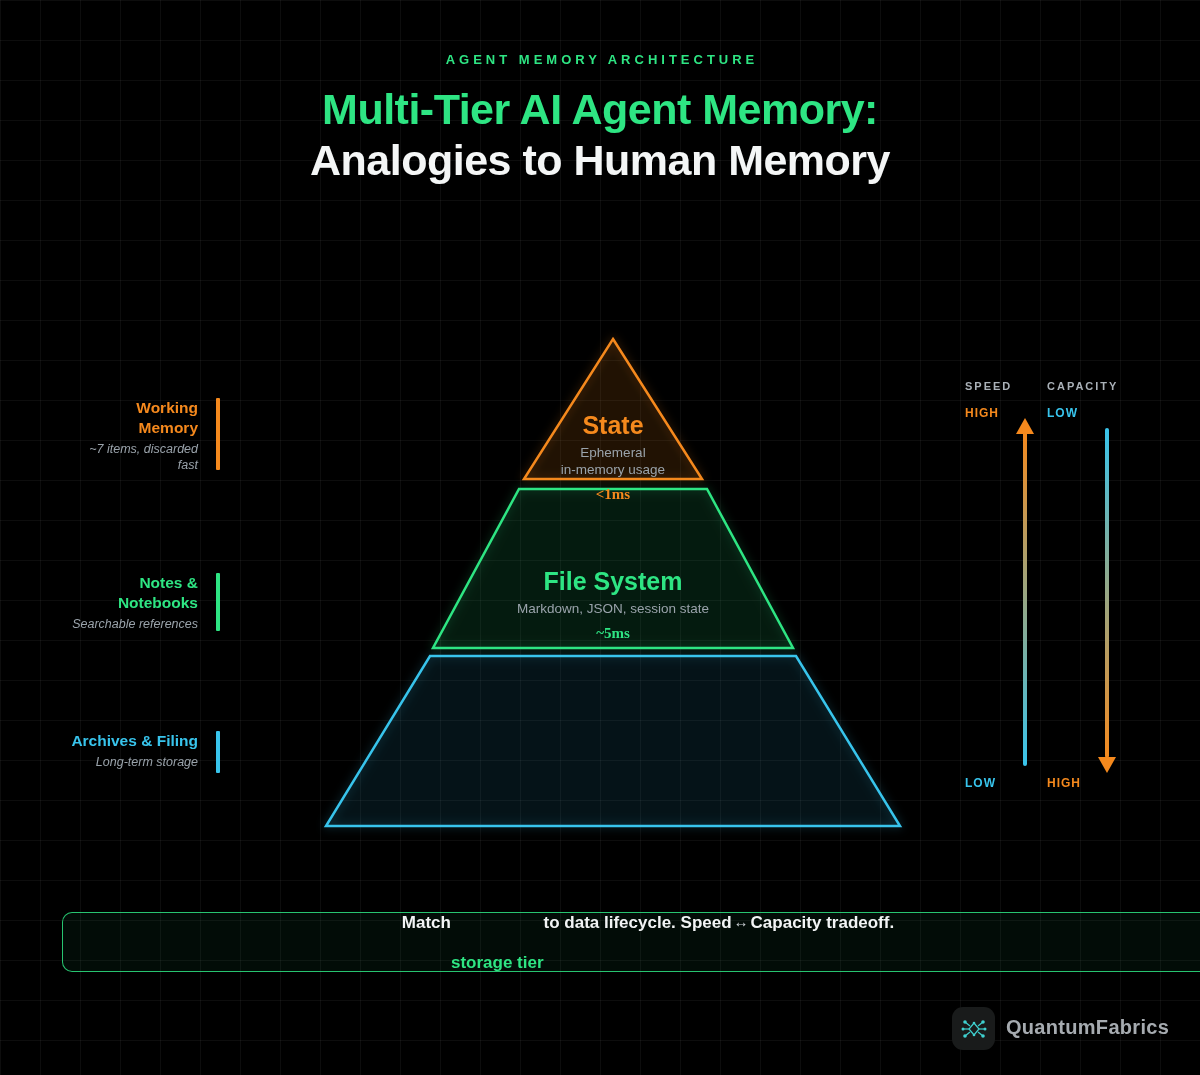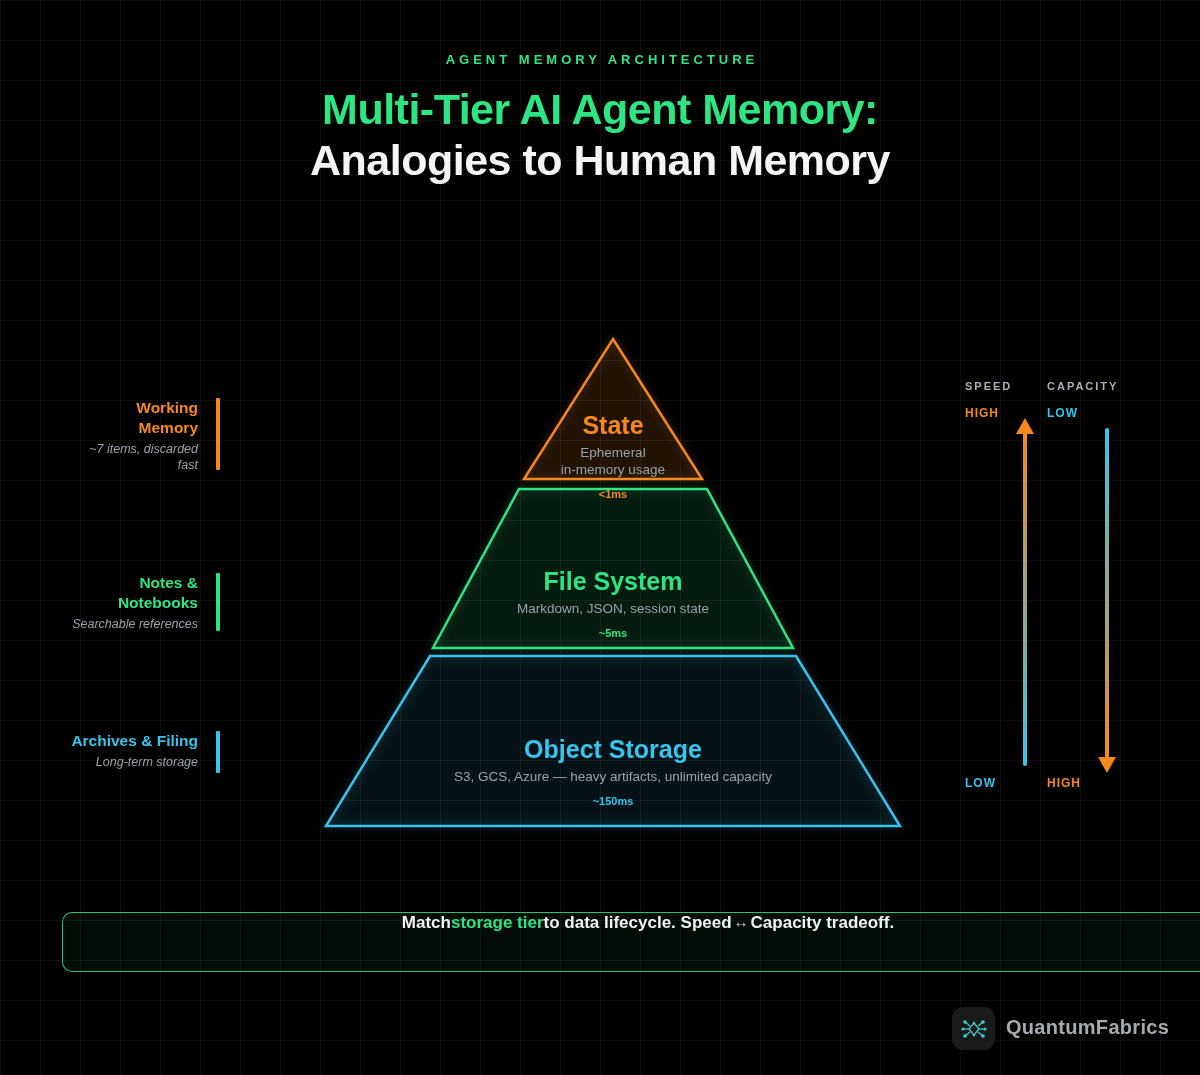--- a/index.html
+++ b/index.html
@@ -20,21 +20,21 @@
   }
   .title{top:84px;left:0;width:100%;text-align:center;font-size:43px;font-weight:bold;line-height:51px;letter-spacing:-0.5px;}
   .title .accent{color:#2ee583;}
   .title .plain{color:#f4f6f6;}
   
   .pyr-svg{top:0;left:0;}
   
   .tier-stack{width:520px;left:353px;text-align:center;}
   .tier-title{font-size:25px;font-weight:bold;line-height:26px;margin-top:20px;}
   .tier-desc{margin-top:6px;font-size:13.5px;line-height:17px;color:#9aa3ab;}
-  .tier-lat{margin-top:7px;font-size:11px;font-weight:bold;font-family:Liberation Sans, sans-serif;line-height:18px;}
+  .tier-lat{margin-top:7px;font-size:15px;font-weight:bold;font-family:Liberation Serif, serif;line-height:18px;}
   .c-orange{color:#f5891d;} .c-green{color:#2ee583;} .c-cyan{color:#38c4ec;}
   .bg-orange{background:#f5891d;} .bg-green{background:#2ee583;} .bg-cyan{background:#38c4ec;}
   
   .analogy{right:980px;width:190px;display:flex;align-items:flex-start;}
   .analogy-text{flex:1;text-align:right;}
   .analogy-title{font-size:15.5px;font-weight:bold;line-height:20px;}
   .analogy-sub{margin-top:3px;font-size:12.5px;line-height:16px;color:#9aa3ab;font-style:italic;}
   .analogy-bar{width:4px;margin-left:18px;border-radius:1px;}
   
   .axis-col{width:120px;text-align:left;}
@@ -47,21 +47,21 @@
   .ah-up{border-bottom:16px solid #f5891d;}
   .ah-down{border-top:16px solid #f5891d;}
   
   .callout{
     left:62px;top:912px;width:1172px;height:60px;box-sizing:border-box;
     border:1.5px solid rgba(46,229,131,0.85);border-radius:10px;
     background:rgba(46,229,131,0.05);
     display:flex;align-items:flex-start;justify-content:center;
     font-size:17px;font-weight:bold;color:#f2f4f5;
   }
-  .callout .hl{color:#2ee583;}
+  .callout .hl{color:#2ee583;margin-top:40px;}
   .callout .arrow-glyph{color:#c9ced2;font-weight:normal;font-size:15px;padding:0 2px;}
   
   .logo-tile{
     left:952px;top:1007px;width:43px;height:43px;border-radius:11px;
     background:#191b1b;display:flex;align-items:center;justify-content:center;
   }
   .brand{left:1006px;top:1016px;font-size:20px;font-weight:bold;color:#a6abb0;letter-spacing:0.3px;}
 </style>
 </head>
 <body>
@@ -90,27 +90,20 @@
   </div>
 
   <div class="abs tier-stack" style="top:548px;">
     <div class="tier-title c-green">File System</div>
     <div class="tier-desc">
       <div>Markdown, JSON, session state</div>
     </div>
     <div class="tier-lat c-green">~5ms</div>
   </div>
 
-  <div class="abs tier-stack" style="top:716px;">
-    <div class="tier-title c-cyan">Object Storage</div>
-    <div class="tier-desc">
-      <div>S3, GCS, Azure — heavy artifacts, unlimited capacity</div>
-    </div>
-    <div class="tier-lat c-cyan">~150ms</div>
-  </div>
 
   <div class="abs analogy" style="top:398px;">
     <div class="analogy-text">
       <div class="analogy-title c-orange">
         <div>Working</div>
         <div>Memory</div>
       </div>
       <div class="analogy-sub">
         <div>~7 items, discarded</div>
         <div>fast</div>

